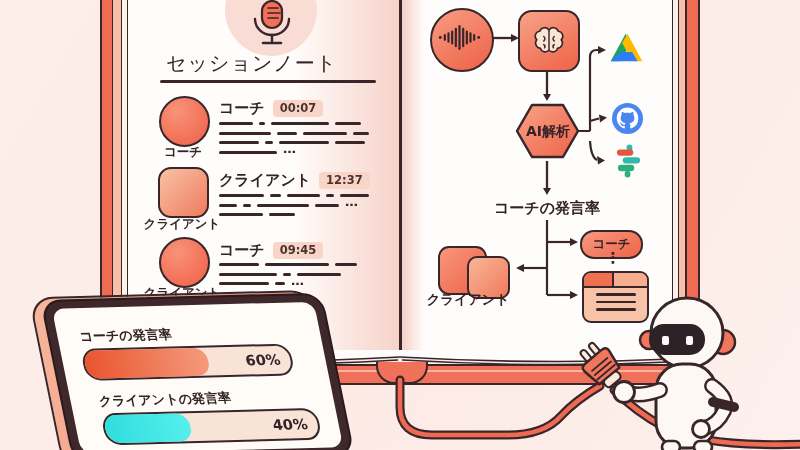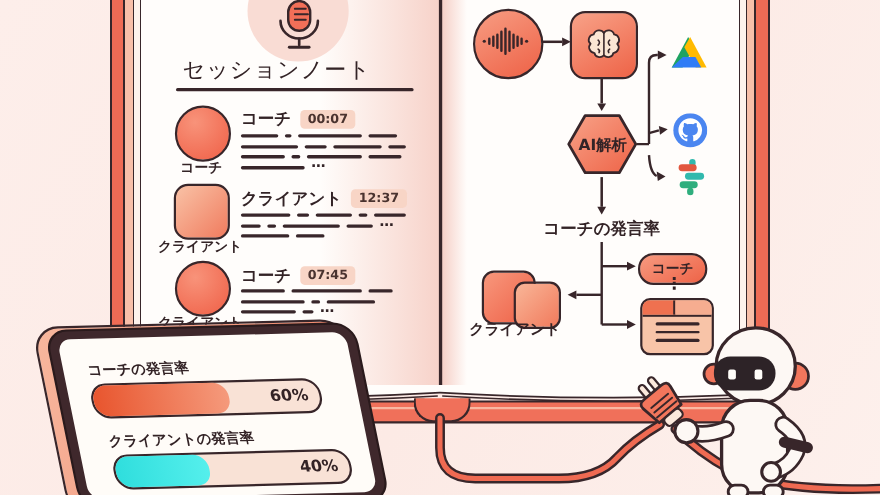--- a/index.html
+++ b/index.html
@@ -173,21 +173,21 @@
     <div class="lrow">
         <div class="s" style="width:44px"></div>
         <div class="s" style="width:26px"></div>
       </div>
   </div>
 
   <div class="avatar-circle" style="left:159px;top:237px;"></div>
   <div class="avatar-label" style="left:140px;top:285px;width:84px;">クライアント</div>
   <div class="head-row" style="left:219px;top:240px;">
     <span class="head-name">コーチ</span>
-    <span class="badge">07:45</span>
+    <span class="badge">09:45</span>
   </div>
   <div class="lines" style="left:219px;top:260px;">
     <div class="lrow">
         <div class="s" style="width:40px"></div>
         <div class="s" style="width:64px"></div>
         <div class="s" style="width:22px"></div>
       </div>
     <div class="lrow">
         <div class="s" style="width:58px"></div>
         <div class="s" style="width:8px"></div>

